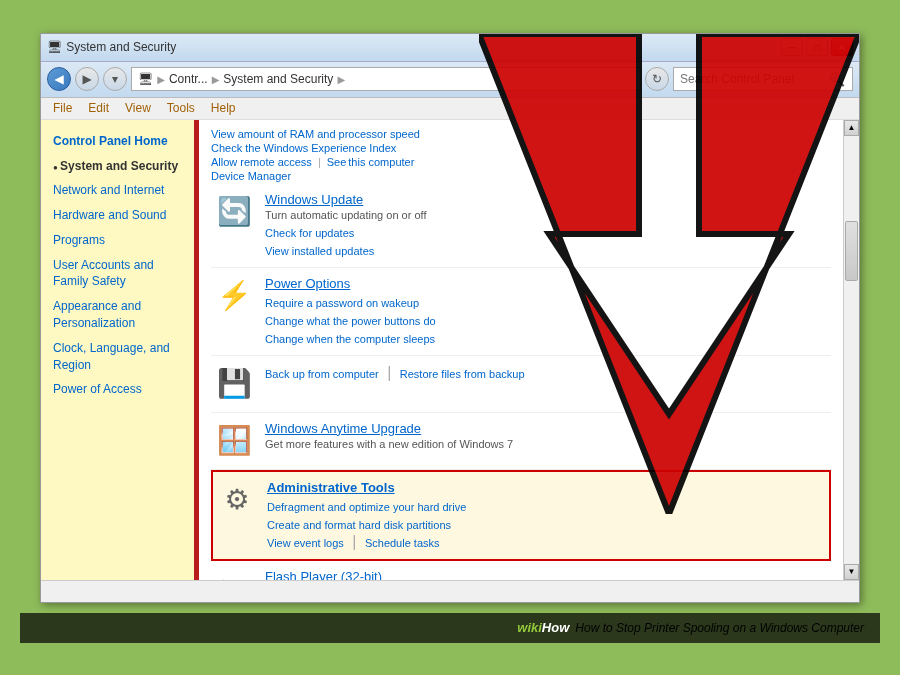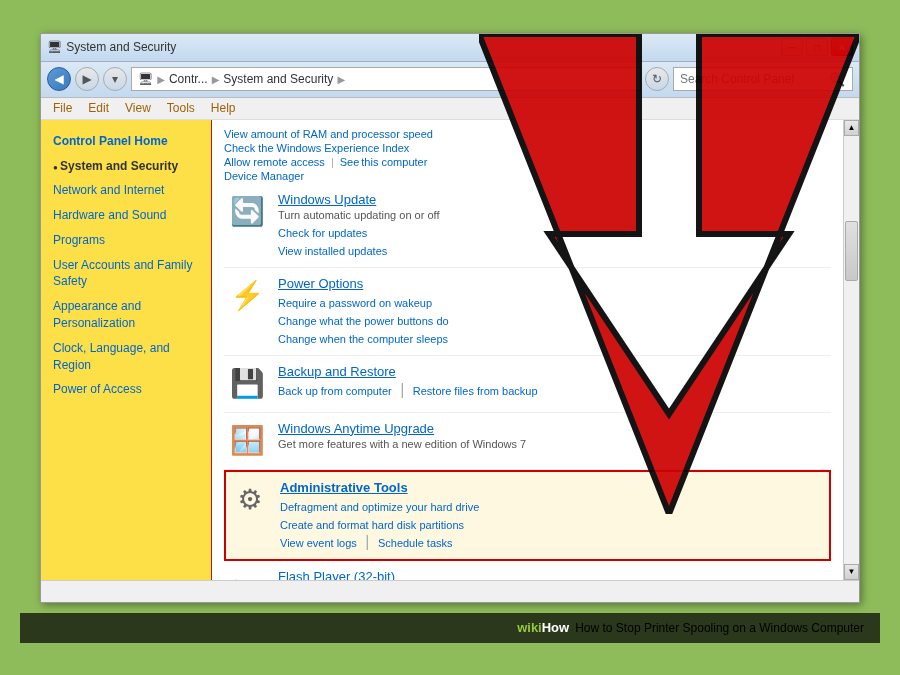--- a/index.html
+++ b/index.html
@@ -176,23 +176,23 @@
 
     
     .content-area {
       display: flex;
       flex: 1;
       overflow: hidden;
     }
 
     
     .sidebar {
-      width: 171px;
-      background: #fde047;
-      border-right: 1px solid #b91c1c;
+      width: 158px;
+      background: #fef9c3;
+      border-right: 5px solid #b91c1c;
       padding: 8px 0;
       flex-shrink: 0;
       overflow-y: auto;
     }
 
     .sidebar-item {
       padding: 4px 12px;
       font-size: 12px;
       color: #0066cc;
       cursor: pointer;
@@ -358,20 +358,21 @@
       right: 0;
       width: 860px;
       height: 30px;
       background: rgba(0,0,0,0.7);
       display: flex;
       align-items: center;
       justify-content: flex-end;
       padding: 0 16px;
       font-size: 13px;
       color: white;
+      font-style: italic;
     }
 
     .wikihow-brand {
       font-weight: bold;
     }
 
     .wikihow-brand span.wiki {
       color: #94c93d;
     }
 
@@ -508,21 +509,20 @@
               </div>
               <div>
                 <span class="panel-sub-link">Change when the computer sleeps</span>
               </div>
             </div>
           </div>
 
           <div class="panel-item">
             <div class="panel-icon backup">💾</div>
             <div class="panel-text">
-              <div class="panel-title">Backup and Restore</div>
               <div>
                 <span class="panel-sub-link">Back up from computer</span>
                 <span class="separator">|</span>
                 <span class="panel-sub-link">Restore files from backup</span>
               </div>
             </div>
           </div>
 
           <div class="panel-item">
             <div class="panel-icon windows-anytime">🪟</div>

